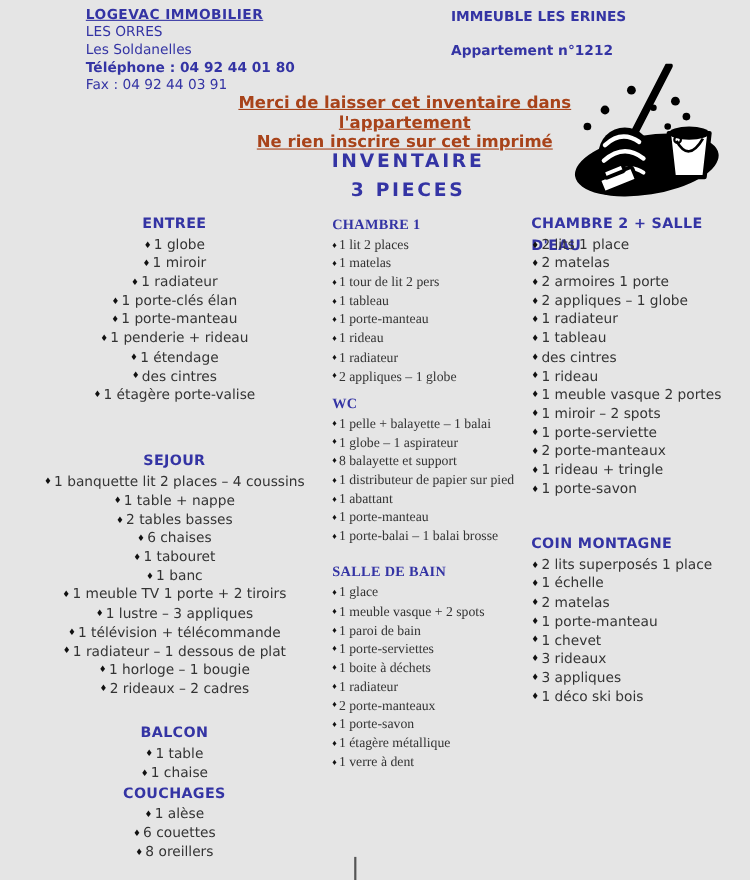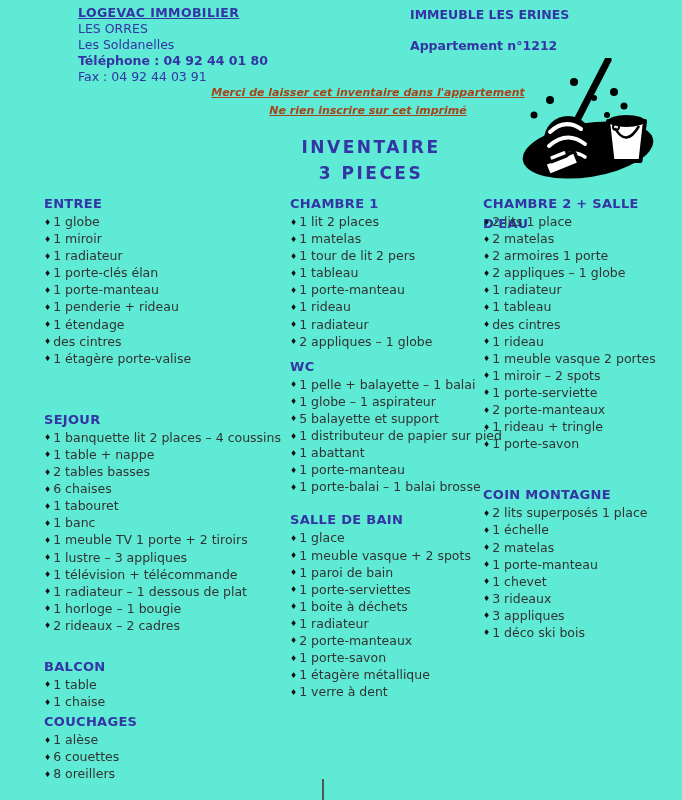--- a/index.html
+++ b/index.html
@@ -1,43 +1,43 @@
 <!DOCTYPE html>
 <html style="--heading-blue: #3434a4; --notice-red: #a8431a; --item-text: #333333;"><head>
 <meta charset="utf-8">
 <style>
   html,body{margin:0;padding:0;background:#fff;}
   .page{
-    position:relative;width:682px;height:800px;background:#5eead4;overflow:hidden;
+    position:relative;width:682px;height:800px;background:#e5e5e5;overflow:hidden;
     font-family:"DejaVu Sans",sans-serif;color:var(--item-text,#333);
   }
   
   .agency{position:absolute;left:78px;top:5px;font-size:12.5px;line-height:16px;color:var(--heading-blue,#3434a4);}
   .agency-name{font-weight:bold;text-decoration:underline;letter-spacing:.4px;}
   .agency .bold{font-weight:bold;}
   
   .building{position:absolute;left:410px;top:7px;font-size:12.5px;line-height:16px;color:var(--heading-blue,#3434a4);font-weight:bold;}
   .building .apartment{margin-top:15px;}
   
   .notice{
     position:absolute;left:168px;top:84px;width:400px;text-align:center;
-    color:var(--notice-red,#a8431a);font-size:11px;font-weight:bold;font-style:italic;line-height:18px;
+    color:var(--notice-red,#a8431a);font-size:15px;font-weight:bold;line-height:18px;
   }
   .notice div{text-decoration:underline;}
   
   .clipart{position:absolute;left:516px;top:58px;width:150px;height:128px;}
   
   .title{
     position:absolute;left:60px;top:134px;width:622px;text-align:center;
     color:var(--heading-blue,#3434a4);font-weight:bold;font-size:17px;line-height:26px;letter-spacing:2.5px;
   }
   
   .col{position:absolute;top:194px;}
-  .col1{left:44px;width:245px;}
-  .col2{left:290px;width:195px;}
+  .col1{left:36px;width:245px;text-align:center;}
+  .col2{left:302px;width:195px;font-family:Liberation Serif, serif;}
   .col3{left:483px;width:195px;}
   .section-heading{
     color:var(--heading-blue,#3434a4);font-weight:bold;font-size:13px;height:20px;line-height:20px;letter-spacing:.3px;
   }
   .item{font-size:12.5px;line-height:16.6px;white-space:nowrap;color:var(--item-text,#333);}
   .bullet{font-size:8px;vertical-align:1.5px;margin-right:2px;color:#111;}
   
   .bottom-mark{position:absolute;left:322px;top:779px;width:2px;height:21px;background:#555;}
 </style>
 </head>
@@ -141,21 +141,21 @@
         <div class="item"><span class="bullet">♦</span><span>1 tableau</span></div>
         <div class="item"><span class="bullet">♦</span><span>1 porte-manteau</span></div>
         <div class="item"><span class="bullet">♦</span><span>1 rideau</span></div>
         <div class="item"><span class="bullet">♦</span><span>1 radiateur</span></div>
         <div class="item"><span class="bullet">♦</span><span>2 appliques – 1 globe</span></div>
       </div>
       <div class="section" style="margin-top: 6px;">
         <div class="section-heading">WC</div>
         <div class="item"><span class="bullet">♦</span><span>1 pelle + balayette – 1 balai</span></div>
         <div class="item"><span class="bullet">♦</span><span>1 globe – 1 aspirateur</span></div>
-        <div class="item"><span class="bullet">♦</span><span>5 balayette et support</span></div>
+        <div class="item"><span class="bullet">♦</span><span>8 balayette et support</span></div>
         <div class="item"><span class="bullet">♦</span><span>1 distributeur de papier sur pied</span></div>
         <div class="item"><span class="bullet">♦</span><span>1 abattant</span></div>
         <div class="item"><span class="bullet">♦</span><span>1 porte-manteau</span></div>
         <div class="item"><span class="bullet">♦</span><span>1 porte-balai – 1 balai brosse</span></div>
       </div>
       <div class="section" style="margin-top: 14px;">
         <div class="section-heading">SALLE DE BAIN</div>
         <div class="item"><span class="bullet">♦</span><span>1 glace</span></div>
         <div class="item"><span class="bullet">♦</span><span>1 meuble vasque + 2 spots</span></div>
         <div class="item"><span class="bullet">♦</span><span>1 paroi de bain</span></div>

